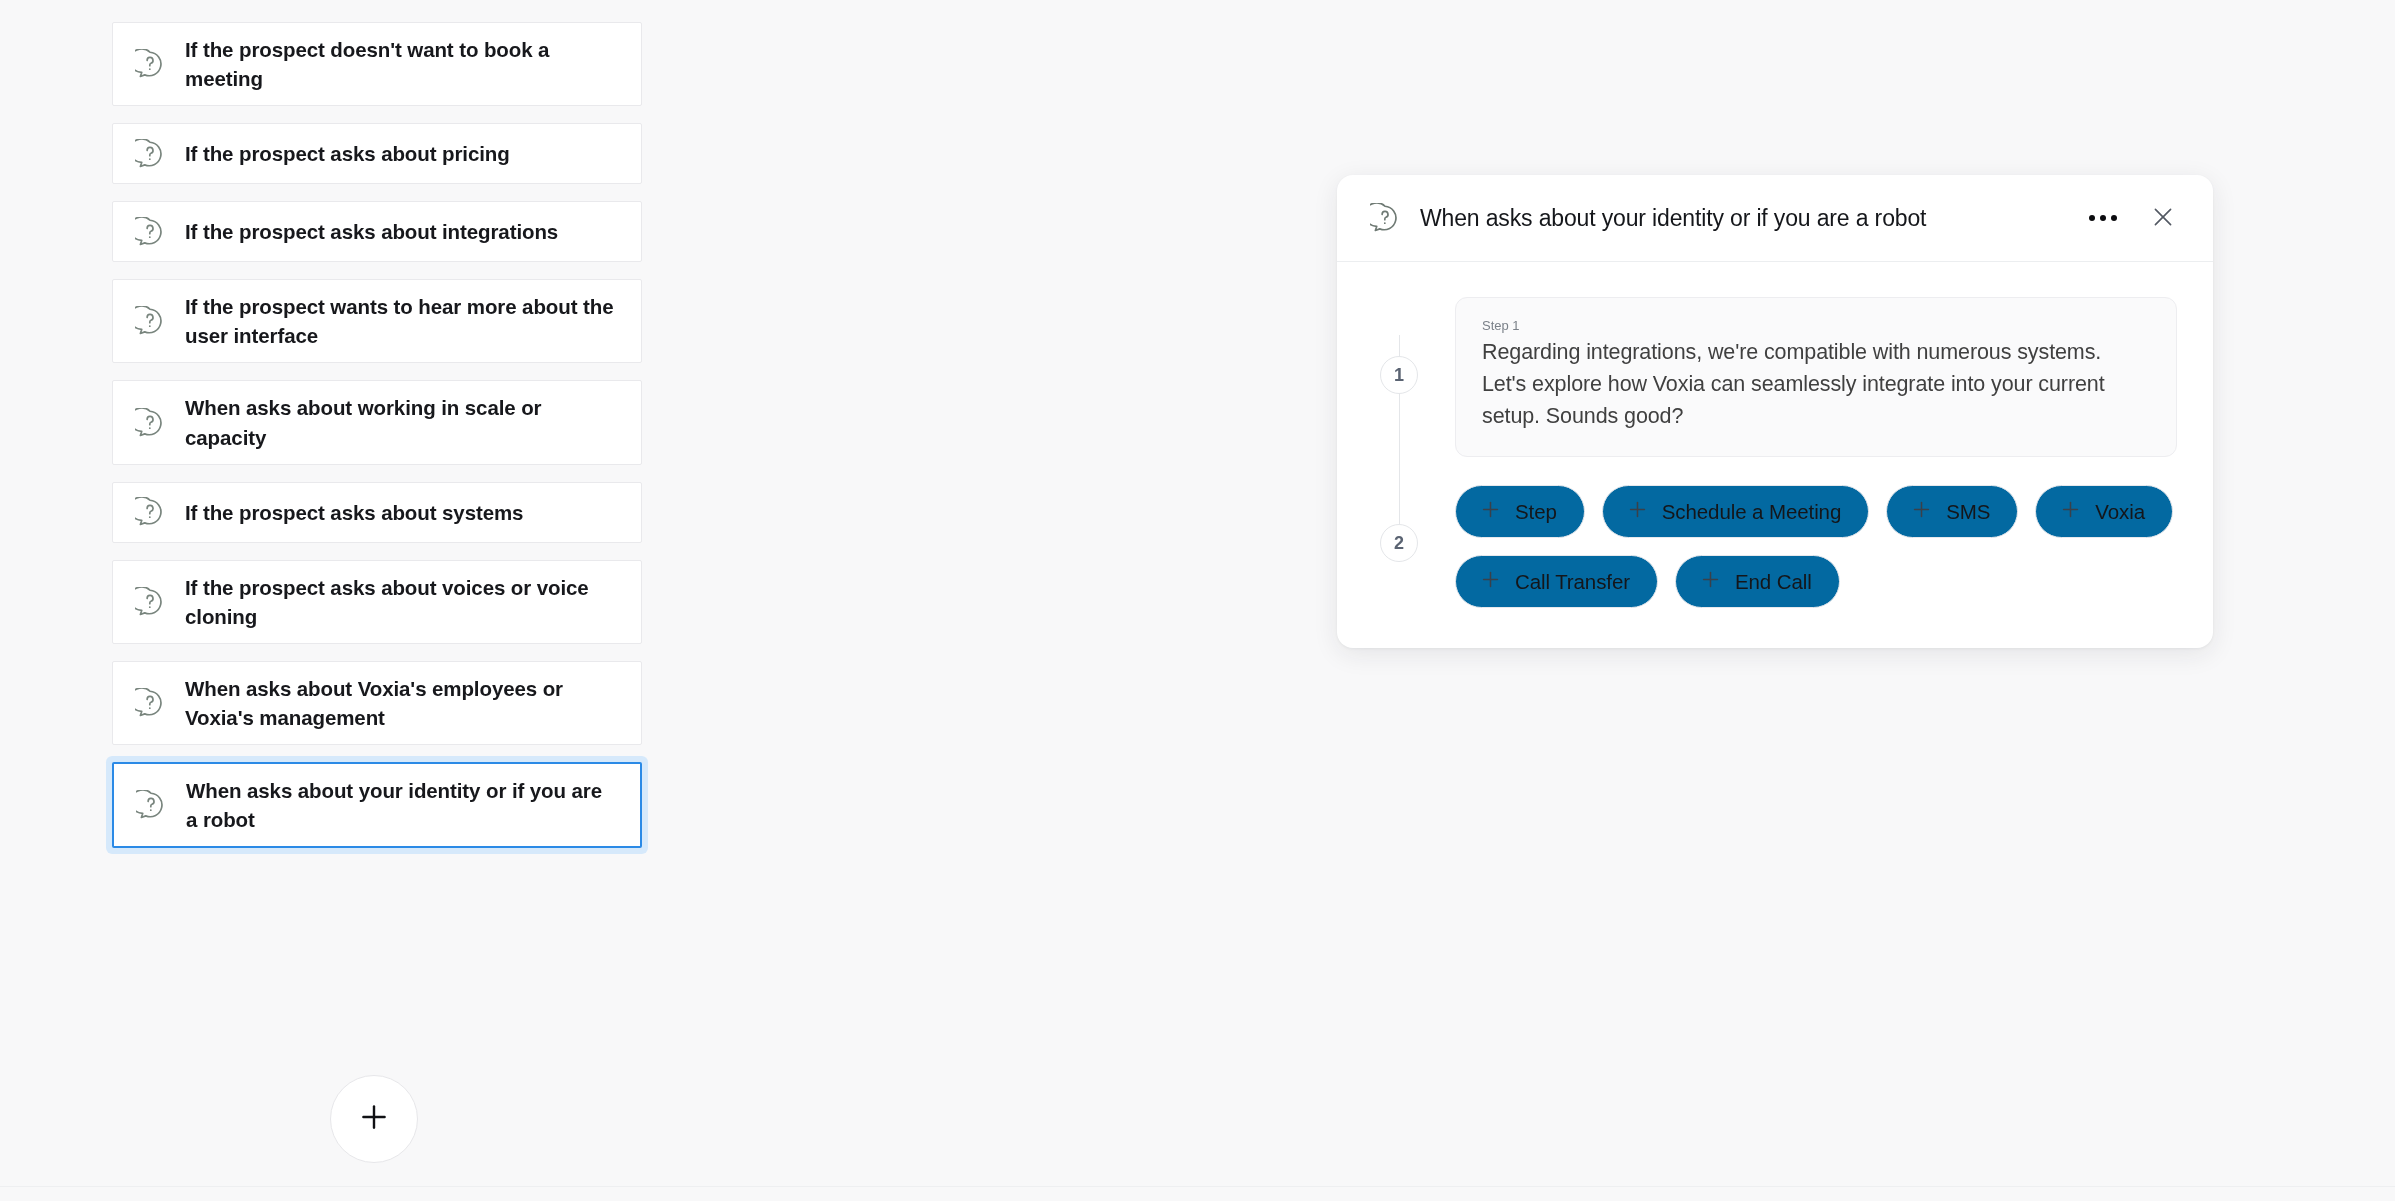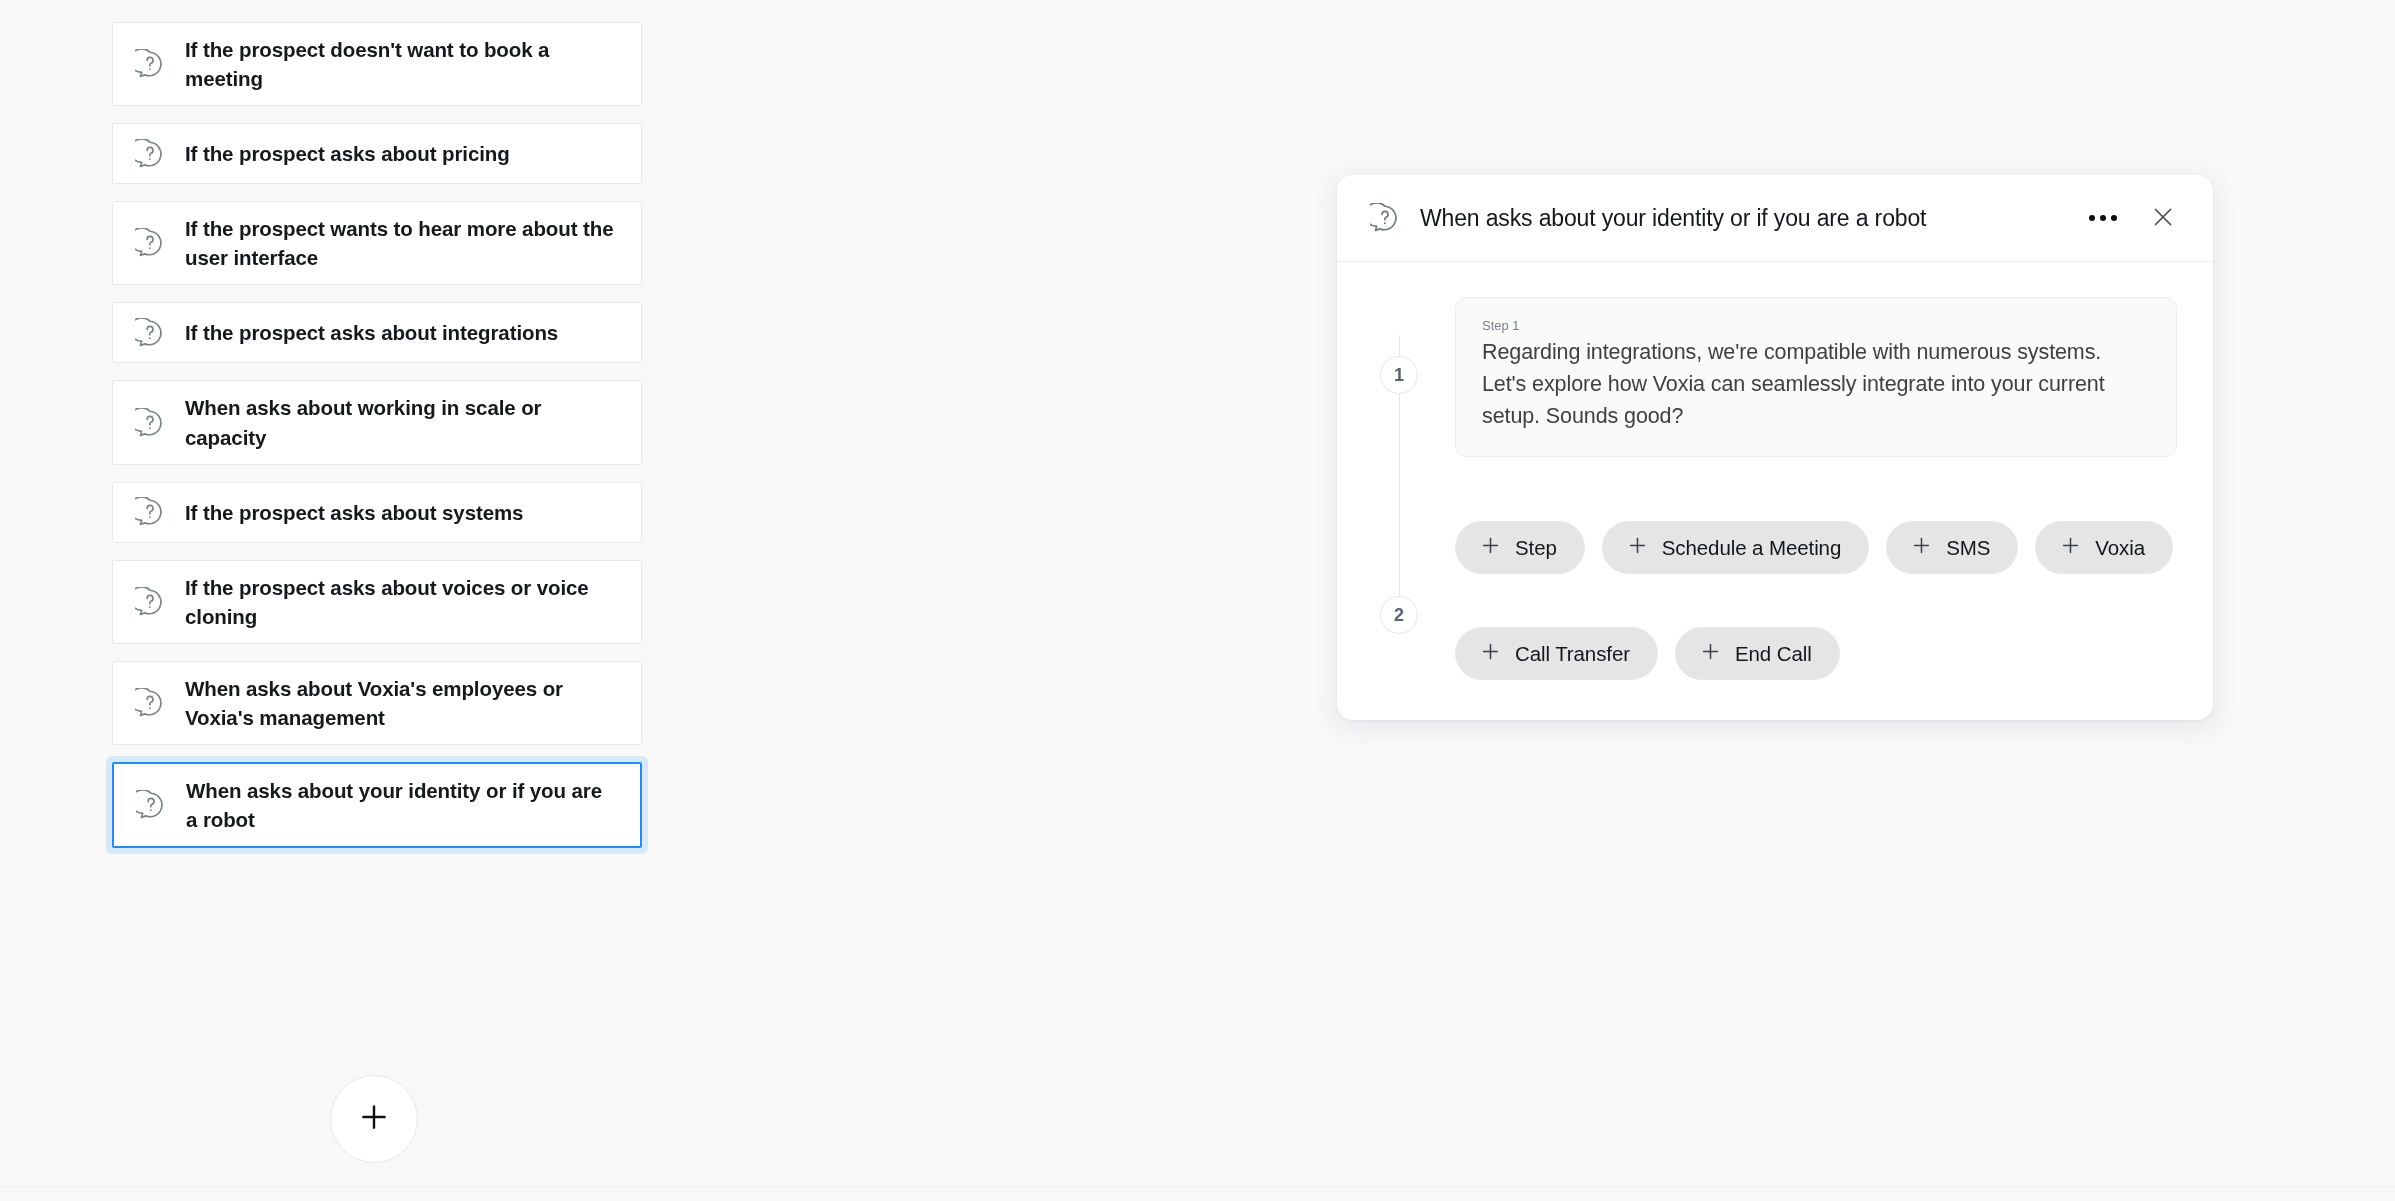--- a/index.html
+++ b/index.html
@@ -196,29 +196,28 @@
   }
   .action-row:last-child { margin-bottom: 0; }
 
   .action-pill {
     display: inline-flex;
     align-items: center;
     gap: 13px;
     height: 53px;
     padding: 0 27px 0 23px;
     border-radius: 27px;
-    background: #e5e5e5;
+    background: #0369a1;
     border: 1px solid #e7e8ec;
     font-size: 20.5px;
     font-weight: 400;
     color: #14161a;
     cursor: pointer;
     letter-spacing: -0.1px;
     white-space: nowrap;
-    margin-top: 36px;
   }
   .action-pill svg { width: 23px; height: 23px; color: #3b4049; flex: 0 0 auto; }
 
   
   #bottom-rule {
     position: absolute;
     left: 0; right: 0;
     top: 1186px;
     height: 1px;
     background: #eeeff1;
@@ -237,35 +236,35 @@
       <div class="flow-card-label">If the prospect doesn't want to book a meeting</div>
     </div>
     <div class="flow-card">
       <span class="q-icon"><svg viewBox="0 0 24 24" fill="none" stroke="currentColor" stroke-width="1.35">
           <path d="M12 2.6a9.4 9.4 0 1 0 -6.6 16.06 l-1.1 3.34 3.5 -1.32 A9.4 9.4 0 1 0 12 2.6z" stroke-linejoin="round"></path>
           <path d="M9.7 9.1a2.35 2.35 0 1 1 3.05 2.25c-.62.22-.9.72-.9 1.35v.6" stroke-linecap="round"></path>
           <circle cx="11.85" cy="16.1" r="0.72" fill="currentColor" stroke="none"></circle>
         </svg></span>
       <div class="flow-card-label">If the prospect asks about pricing</div>
     </div>
+    <div class="flow-card">
+      <span class="q-icon"><svg viewBox="0 0 24 24" fill="none" stroke="currentColor" stroke-width="1.35">
+          <path d="M12 2.6a9.4 9.4 0 1 0 -6.6 16.06 l-1.1 3.34 3.5 -1.32 A9.4 9.4 0 1 0 12 2.6z" stroke-linejoin="round"></path>
+          <path d="M9.7 9.1a2.35 2.35 0 1 1 3.05 2.25c-.62.22-.9.72-.9 1.35v.6" stroke-linecap="round"></path>
+          <circle cx="11.85" cy="16.1" r="0.72" fill="currentColor" stroke="none"></circle>
+        </svg></span>
+      <div class="flow-card-label">If the prospect asks about integrations</div>
+    </div>
     <div class="flow-card two-line">
       <span class="q-icon"><svg viewBox="0 0 24 24" fill="none" stroke="currentColor" stroke-width="1.35">
           <path d="M12 2.6a9.4 9.4 0 1 0 -6.6 16.06 l-1.1 3.34 3.5 -1.32 A9.4 9.4 0 1 0 12 2.6z" stroke-linejoin="round"></path>
           <path d="M9.7 9.1a2.35 2.35 0 1 1 3.05 2.25c-.62.22-.9.72-.9 1.35v.6" stroke-linecap="round"></path>
           <circle cx="11.85" cy="16.1" r="0.72" fill="currentColor" stroke="none"></circle>
         </svg></span>
       <div class="flow-card-label">If the prospect wants to hear more about the user interface</div>
-    </div>
-    <div class="flow-card">
-      <span class="q-icon"><svg viewBox="0 0 24 24" fill="none" stroke="currentColor" stroke-width="1.35">
-          <path d="M12 2.6a9.4 9.4 0 1 0 -6.6 16.06 l-1.1 3.34 3.5 -1.32 A9.4 9.4 0 1 0 12 2.6z" stroke-linejoin="round"></path>
-          <path d="M9.7 9.1a2.35 2.35 0 1 1 3.05 2.25c-.62.22-.9.72-.9 1.35v.6" stroke-linecap="round"></path>
-          <circle cx="11.85" cy="16.1" r="0.72" fill="currentColor" stroke="none"></circle>
-        </svg></span>
-      <div class="flow-card-label">If the prospect asks about integrations</div>
     </div>
     <div class="flow-card two-line">
       <span class="q-icon"><svg viewBox="0 0 24 24" fill="none" stroke="currentColor" stroke-width="1.35">
           <path d="M12 2.6a9.4 9.4 0 1 0 -6.6 16.06 l-1.1 3.34 3.5 -1.32 A9.4 9.4 0 1 0 12 2.6z" stroke-linejoin="round"></path>
           <path d="M9.7 9.1a2.35 2.35 0 1 1 3.05 2.25c-.62.22-.9.72-.9 1.35v.6" stroke-linecap="round"></path>
           <circle cx="11.85" cy="16.1" r="0.72" fill="currentColor" stroke="none"></circle>
         </svg></span>
       <div class="flow-card-label">When asks about working in scale or capacity</div>
     </div>
     <div class="flow-card">

